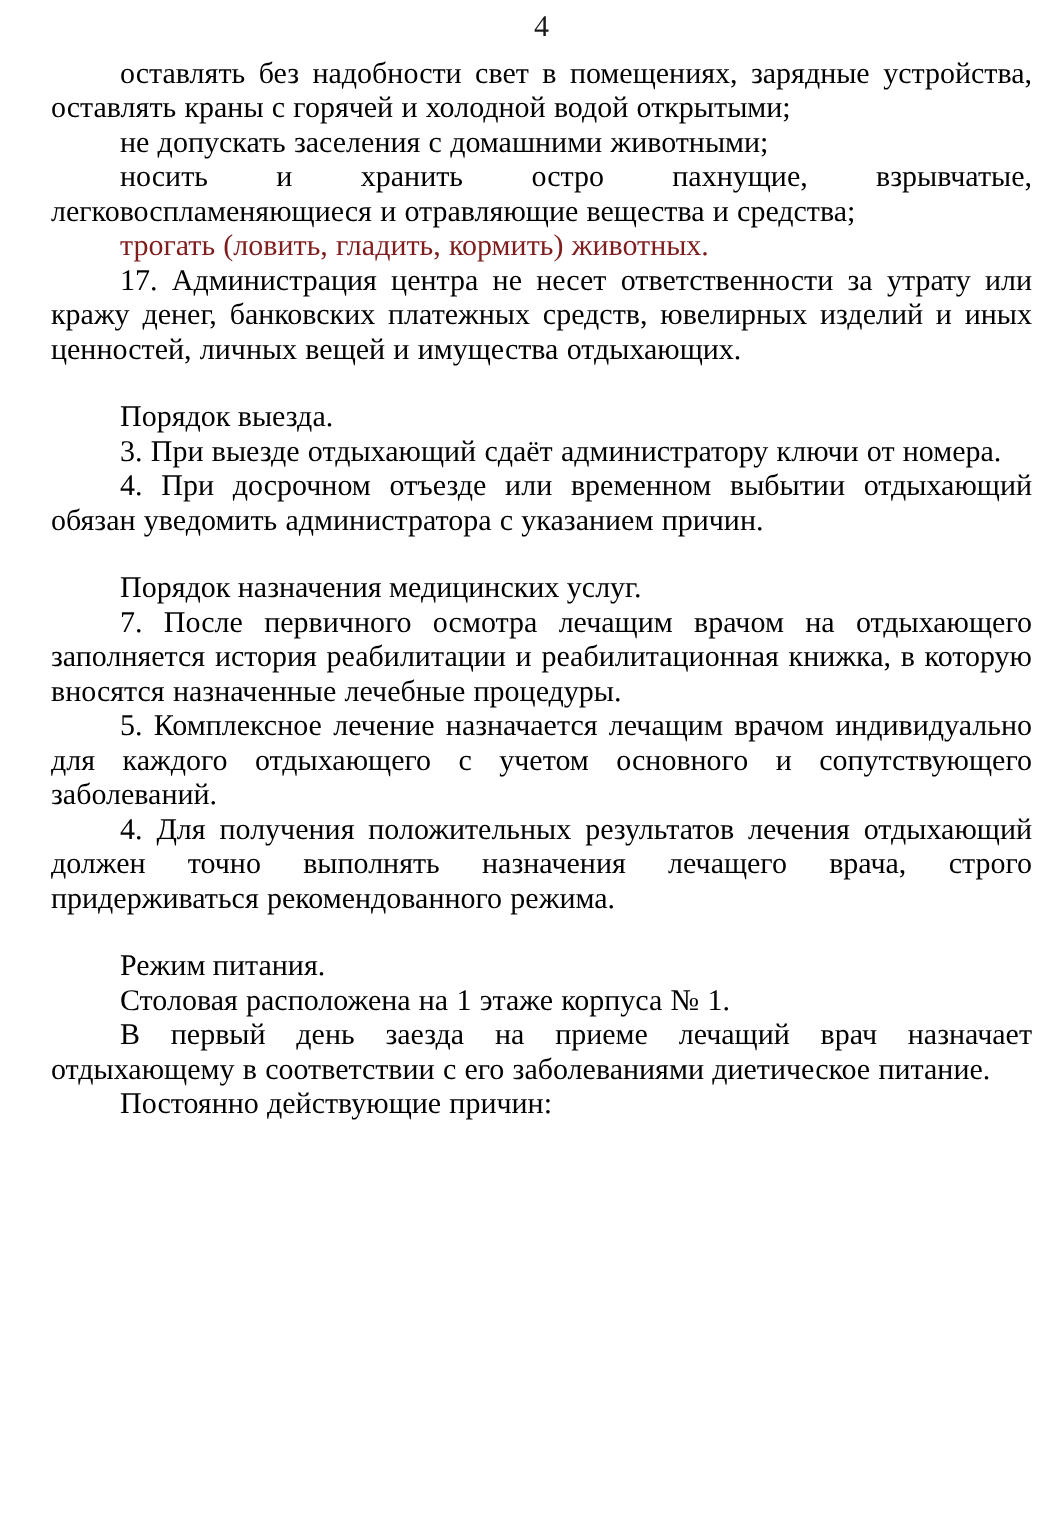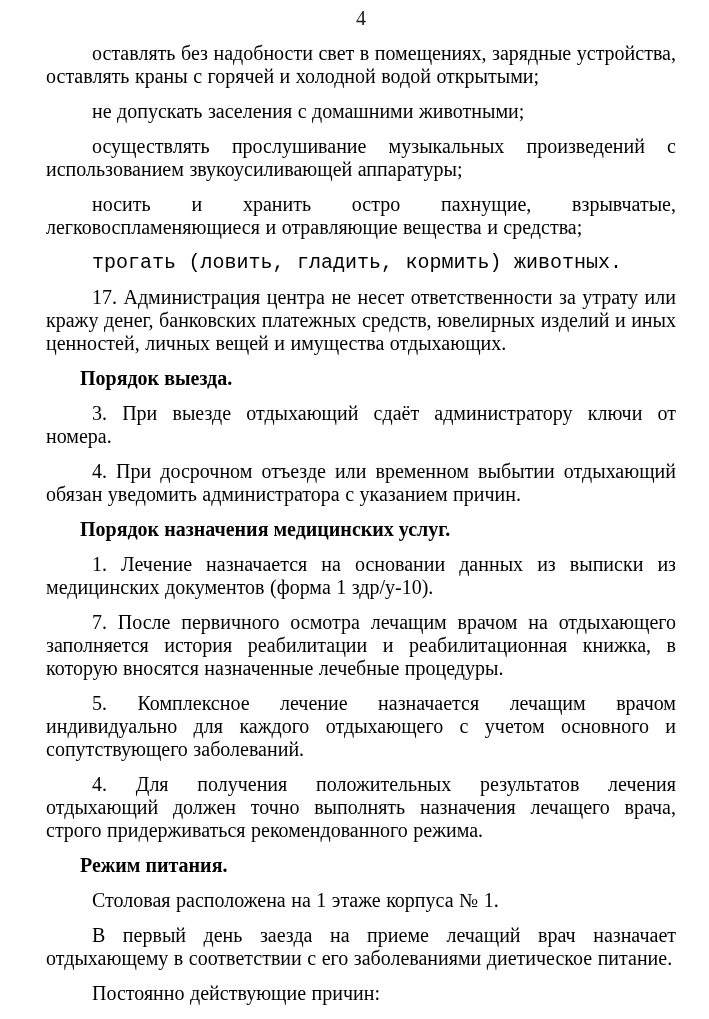--- a/index.html
+++ b/index.html
@@ -22,60 +22,57 @@
     background: #ffffff;
   }
   .page-number {
     text-align: center;
     font-size: 20px;
     line-height: 23px;
     margin: 0 0 8px 0;
     color: #1a1a1a;
   }
   .para {
-    margin: 12px;
+    margin: 0;
     font-size: 20px;
     line-height: 23px;
     text-align: justify;
     text-indent: 46px;
     word-spacing: 0.5px;
   }
   .muted {
-    color: #000000;
-    font-family: Liberation Mono, monospace;
+    color: #7f1d1d;
   }
   .heading {
-    margin: 12px 0 0 0;
+    margin: 22px 0 0 0;
     font-size: 20px;
     line-height: 23px;
-    font-weight: bold;
+    font-weight: normal;
     text-align: left;
     text-indent: 46px;
   }
 </style>
 </head>
 <body>
 
 <div class="page">
 
   <div class="page-number">4</div>
 
   <p class="para">оставлять без надобности свет в помещениях, зарядные устройства, оставлять краны с горячей и холодной водой открытыми;</p>
   <p class="para">не допускать заселения с домашними животными;</p>
-  <p class="para">осуществлять прослушивание музыкальных произведений с использованием звукоусиливающей аппаратуры;</p>
   <p class="para">носить и хранить остро пахнущие, взрывчатые, легковоспламеняющиеся и отравляющие вещества и средства;</p>
   <p class="para muted">трогать (ловить, гладить, кормить) животных.</p>
   <p class="para">17. Администрация центра не несет ответственности за утрату или кражу денег, банковских платежных средств, ювелирных изделий и иных ценностей, личных вещей и имущества отдыхающих.</p>
 
   <h2 class="heading">Порядок выезда.</h2>
   <p class="para">3. При выезде отдыхающий сдаёт администратору ключи от номера.</p>
   <p class="para">4. При досрочном отъезде или временном выбытии отдыхающий обязан уведомить администратора с указанием причин.</p>
 
   <h2 class="heading">Порядок назначения медицинских услуг.</h2>
-  <p class="para">1. Лечение назначается на основании данных из выписки из медицинских документов (форма 1 здр/у-10).</p>
   <p class="para">7. После первичного осмотра лечащим врачом на отдыхающего заполняется история реабилитации и реабилитационная книжка, в которую вносятся назначенные лечебные процедуры.</p>
   <p class="para">5. Комплексное лечение назначается лечащим врачом индивидуально для каждого отдыхающего с учетом основного и сопутствующего заболеваний.</p>
   <p class="para">4. Для получения положительных результатов лечения отдыхающий должен точно выполнять назначения лечащего врача, строго придерживаться рекомендованного режима.</p>
 
   <h2 class="heading">Режим питания.</h2>
   <p class="para">Столовая расположена на 1 этаже корпуса № 1.</p>
   <p class="para">В первый день заезда на приеме лечащий врач назначает отдыхающему в соответствии с его заболеваниями диетическое питание.</p>
   <p class="para">Постоянно действующие причин:</p>
 
 </div>

